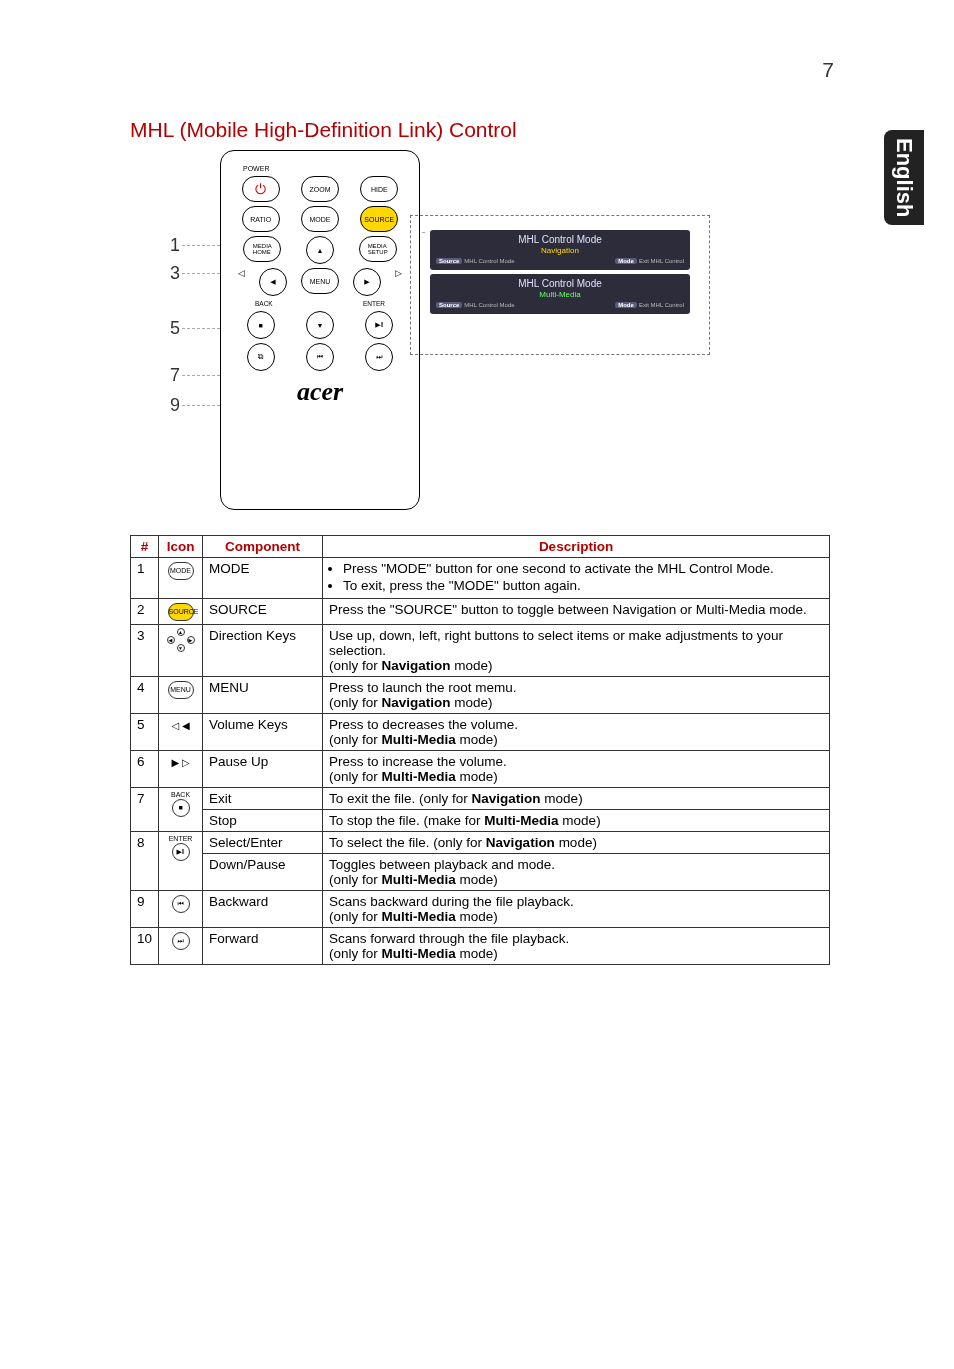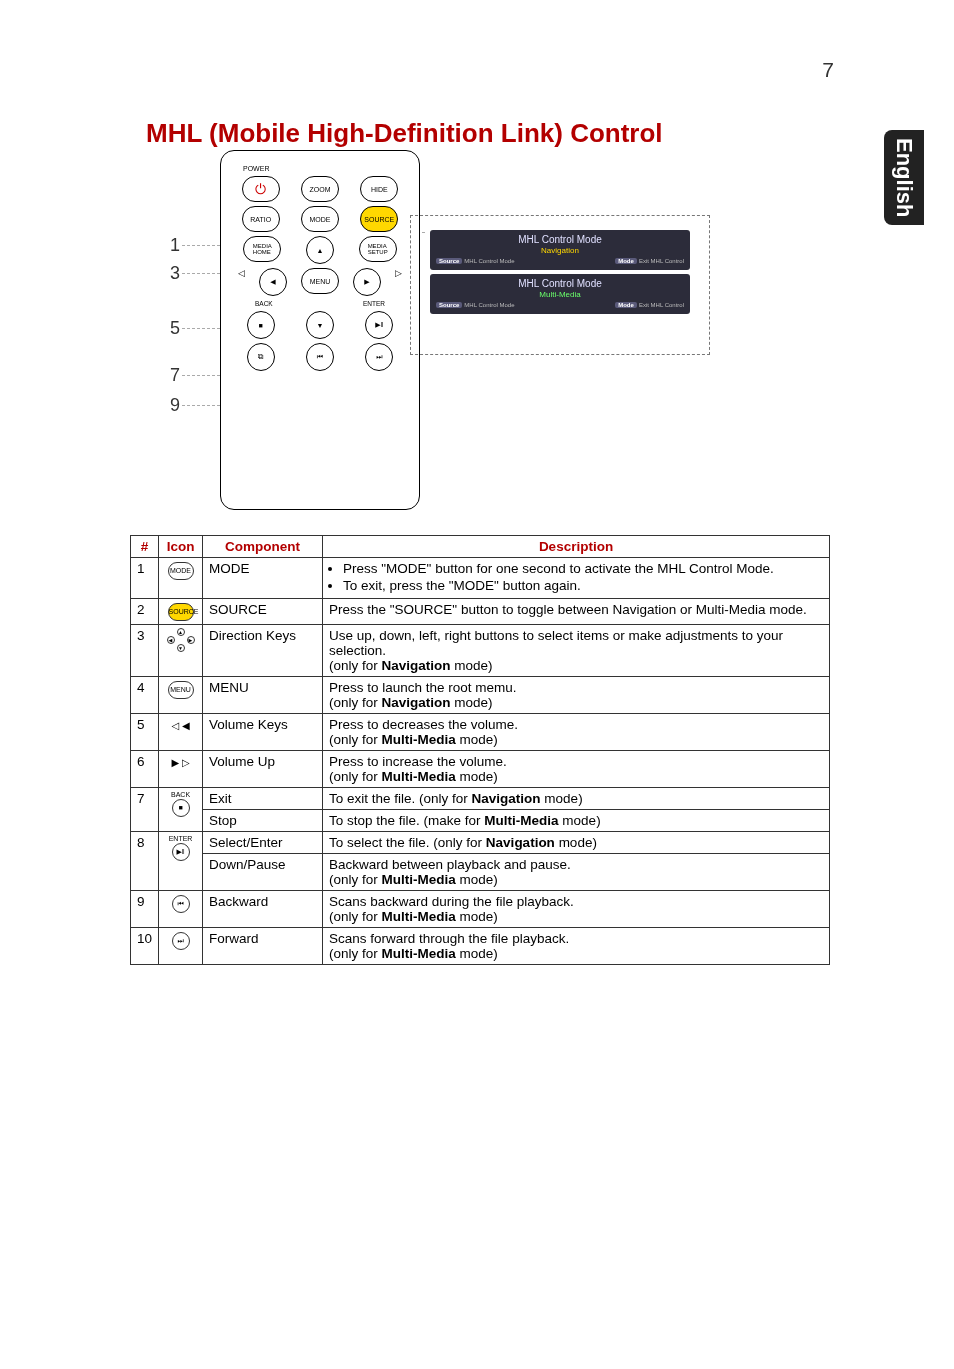--- a/index.html
+++ b/index.html
@@ -30,24 +30,24 @@
       justify-content: center;
       writing-mode: vertical-rl;
       text-orientation: mixed;
       color: #fff;
       font-size: 22px;
       font-weight: bold;
     }
     .main-title {
       position: absolute;
       top: 118px;
-      left: 146px;
+      left: 130px;
       color: #b30000;
-      font-size: 26px;
-      font-weight: bold;
+      font-size: 21px;
+      font-weight: normal;
     }
     .diagram-area {
       position: absolute;
       top: 150px;
       left: 130px;
       width: 700px;
       height: 370px;
     }
     .remote {
       position: absolute;
@@ -239,20 +239,21 @@
     <div class="remote-row">
       <div class="rbtn square">■</div>
       <div class="rbtn square">▼</div>
       <div class="rbtn square">▶‖</div>
     </div>
     <div class="remote-row">
       <div class="rbtn square" style="font-size:8px;">⧉</div>
       <div class="rbtn square">⏮</div>
       <div class="rbtn square">⏭</div>
     </div>
+    <div class="brand">acer</div>
   </div>
 
   <div class="osd-box">
     <div class="osd-panel">
       <div class="osd-title">MHL Control Mode</div>
       <div class="osd-sub">Navigation</div>
       <div class="osd-tags">
           <span><b>Source</b><span>MHL Control Mode</span></span>
           <span><b>Mode</b><span>Exit MHL Control</span></span>
         </div>
@@ -309,42 +310,42 @@
     </tr>
     <tr>
       <td class="num">5</td>
       <td class="icon-cell"><span class="vol-icon">◁ ◀</span></td>
       <td class="comp-cell">Volume Keys</td>
       <td><span>Press to decreases the volume.</span><br><span>(only for </span><b>Multi-Media</b><span> mode)</span></td>
     </tr>
     <tr>
       <td class="num">6</td>
       <td class="icon-cell"><span class="vol-icon">▶ ▷</span></td>
-      <td class="comp-cell">Volume Up</td>
+      <td class="comp-cell">Pause Up</td>
       <td><span>Press to increase the volume.</span><br><span>(only for </span><b>Multi-Media</b><span> mode)</span></td>
     </tr>
     <tr>
       <td class="num" rowspan="2">7</td>
       <td class="icon-cell" rowspan="2"><span style="font-size:7px;display:block;">BACK</span><span class="icon-small icon-circle-sm">■</span></td>
       <td class="comp-cell">Exit</td>
       <td><span>To exit the file. (only for </span><b>Navigation</b><span> mode)</span></td>
     </tr>
     <tr>
       <td class="comp-cell">Stop</td>
       <td><span>To stop the file. (make for </span><b>Multi-Media</b><span> mode)</span></td>
     </tr>
     <tr>
       <td class="num" rowspan="2">8</td>
       <td class="icon-cell" rowspan="2"><span style="font-size:7px;display:block;">ENTER</span><span class="icon-small icon-circle-sm">▶‖</span></td>
       <td class="comp-cell">Select/Enter</td>
       <td><span>To select the file. (only for </span><b>Navigation</b><span> mode)</span></td>
     </tr>
     <tr>
       <td class="comp-cell">Down/Pause</td>
-      <td><span>Backward between playback and pause.</span><br><span>(only for </span><b>Multi-Media</b><span> mode)</span></td>
+      <td><span>Toggles between playback and mode.</span><br><span>(only for </span><b>Multi-Media</b><span> mode)</span></td>
     </tr>
     <tr>
       <td class="num">9</td>
       <td class="icon-cell"><span class="icon-small icon-circle-sm">⏮</span></td>
       <td class="comp-cell">Backward</td>
       <td><span>Scans backward during the file playback.</span><br><span>(only for </span><b>Multi-Media</b><span> mode)</span></td>
     </tr>
     <tr>
       <td class="num">10</td>
       <td class="icon-cell"><span class="icon-small icon-circle-sm">⏭</span></td>

